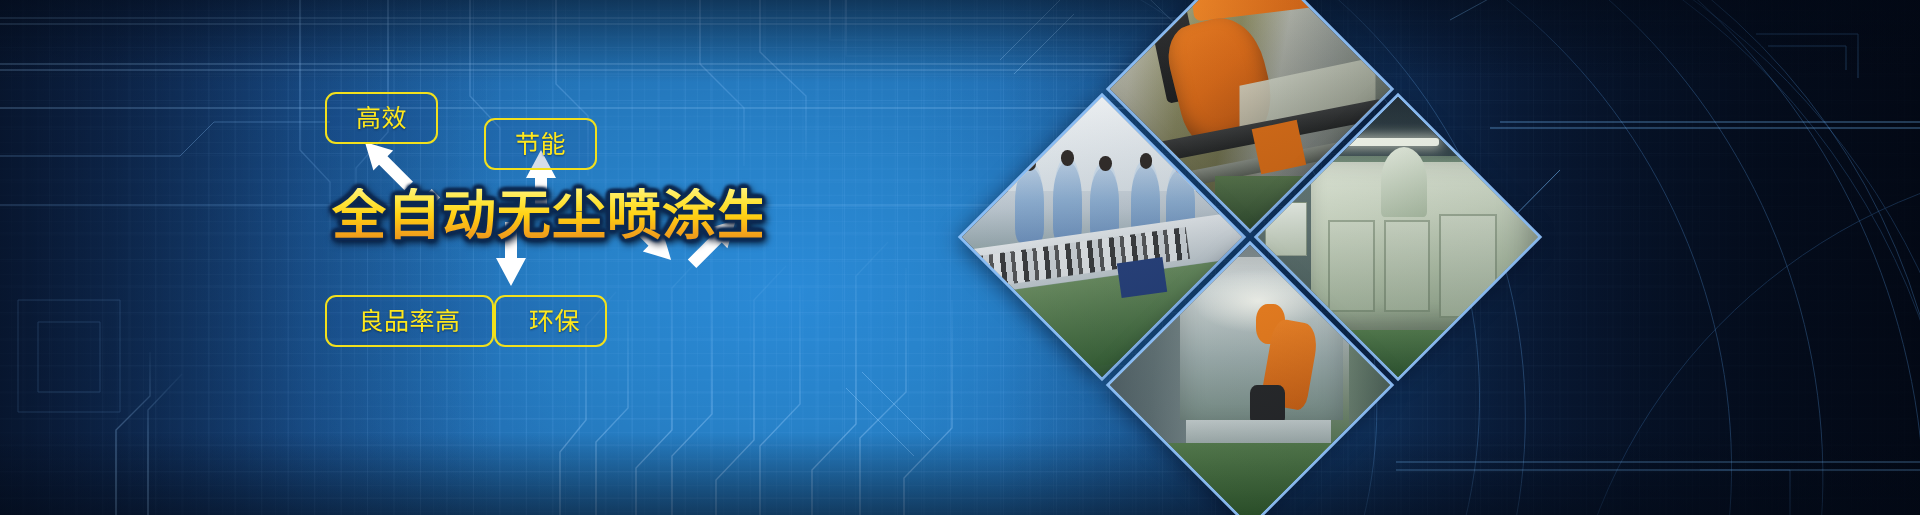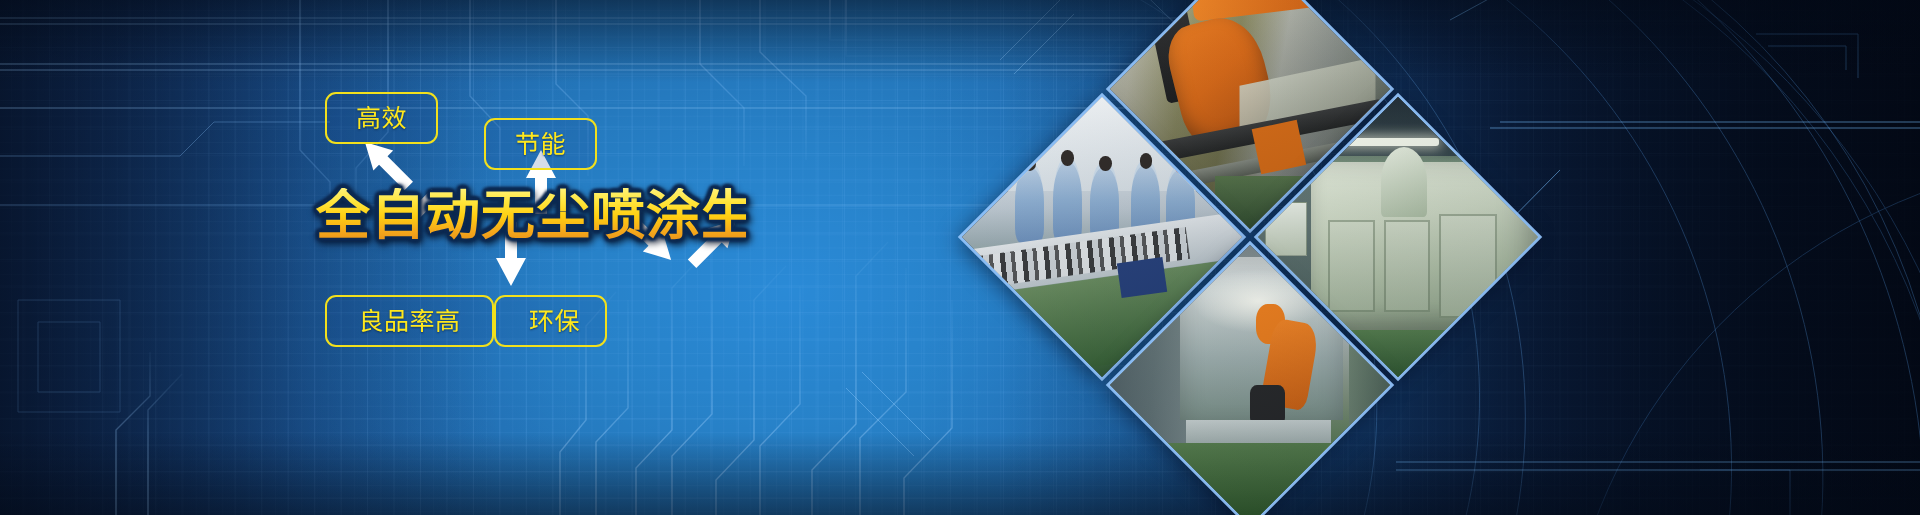--- a/index.html
+++ b/index.html
@@ -100,21 +100,21 @@
   .chip.c2{left:484px;  top:92px;  width:113px;margin-top:26px;}
   .chip.c3{left:638px;  top:92px;  width:163px;}
   
   .chip.c4{left:325px;  top:295px; width:169px;}
   .chip.c5{left:494px;  top:295px; width:113px;padding-left:8px;}
   .chip.c6{left:639px;  top:295px; width:145px;}
 
   
   .headline{
     position:absolute;
-    left:316px; top:188px;
+    left:332px; top:188px;
     width:430px;
     text-align:center;
     font-size:54px;
     font-weight:bold;
     line-height:1;
     letter-spacing:1px;
     white-space:nowrap;
     background:linear-gradient(180deg,#fff27a 0%,#ffe53b 26%,#ffcf12 52%,#f5a81b 80%,#e8921a 100%);
     -webkit-background-clip:text;
     background-clip:text;

